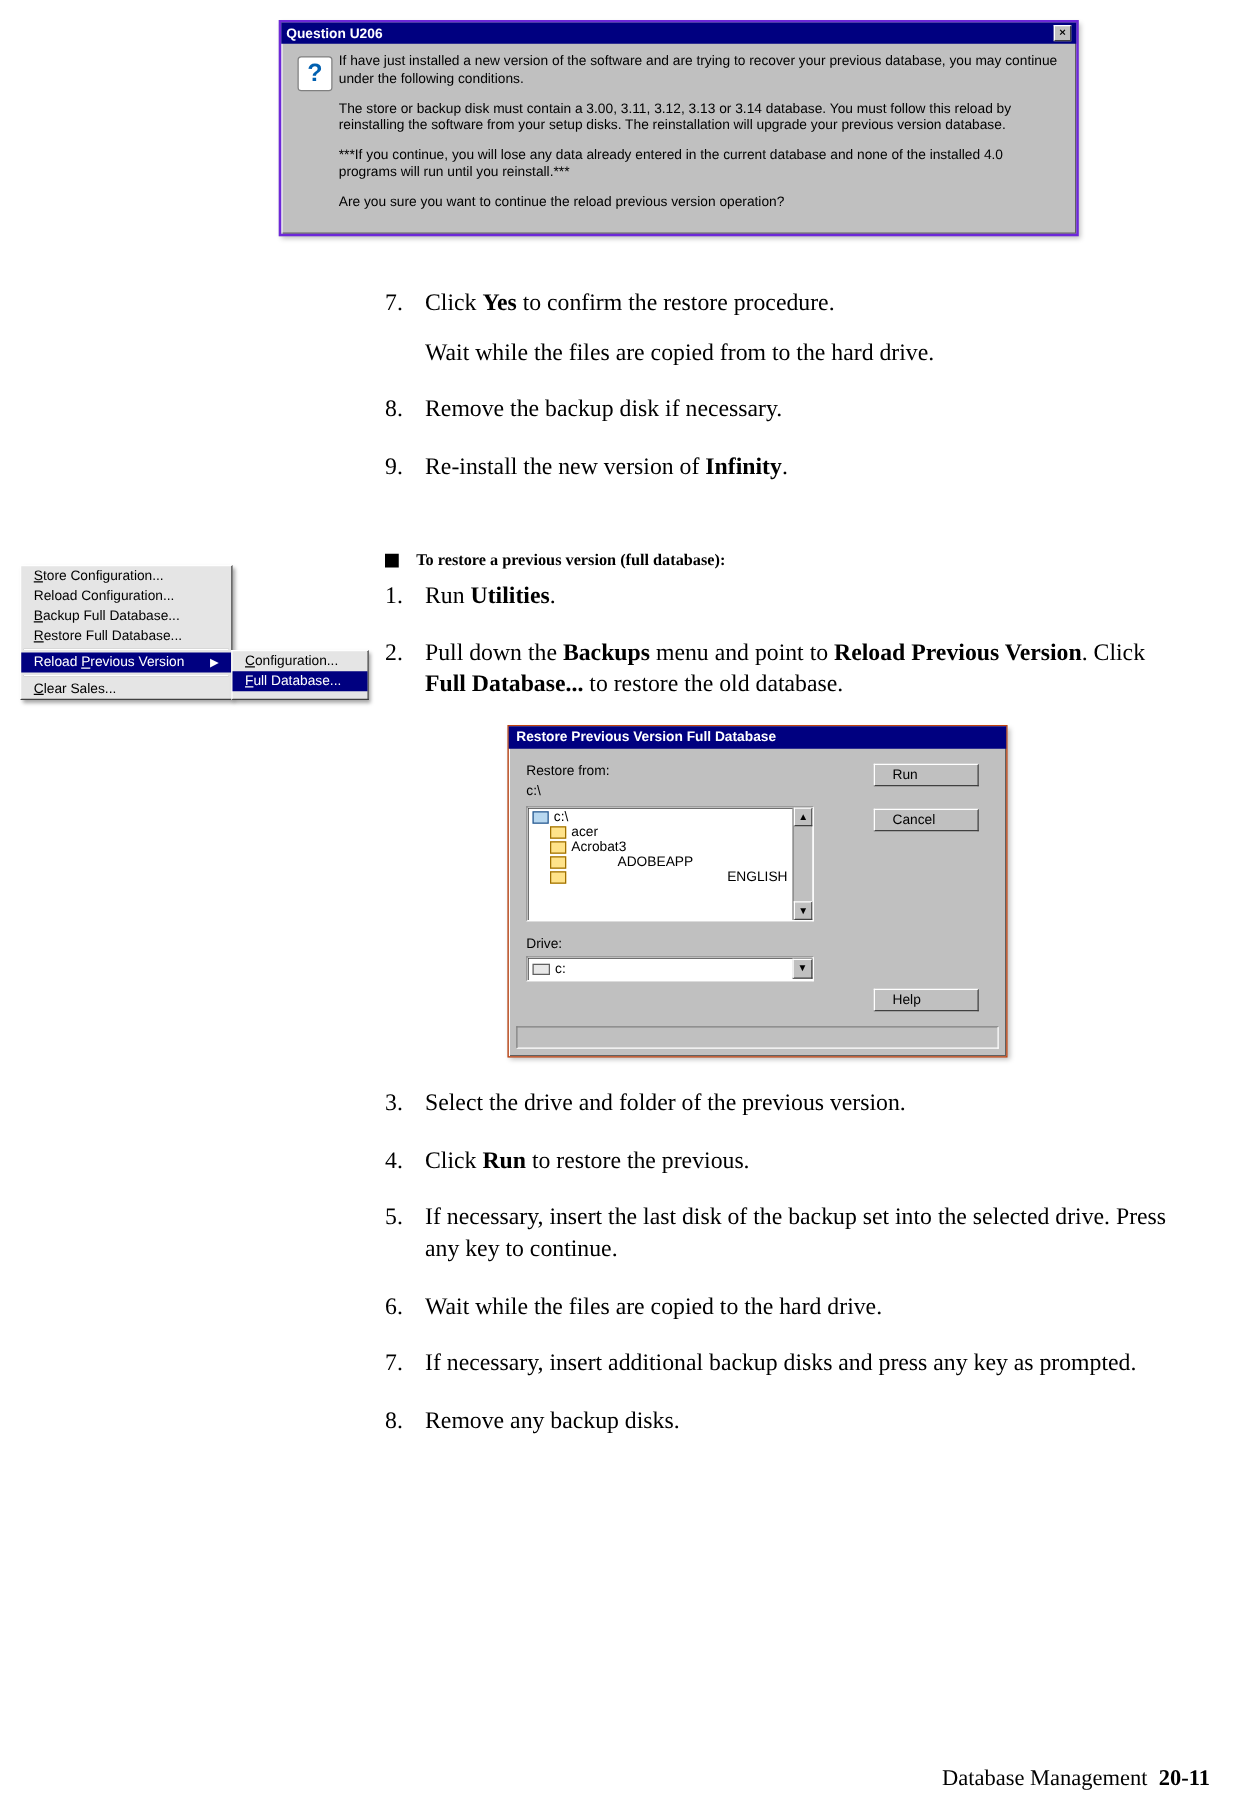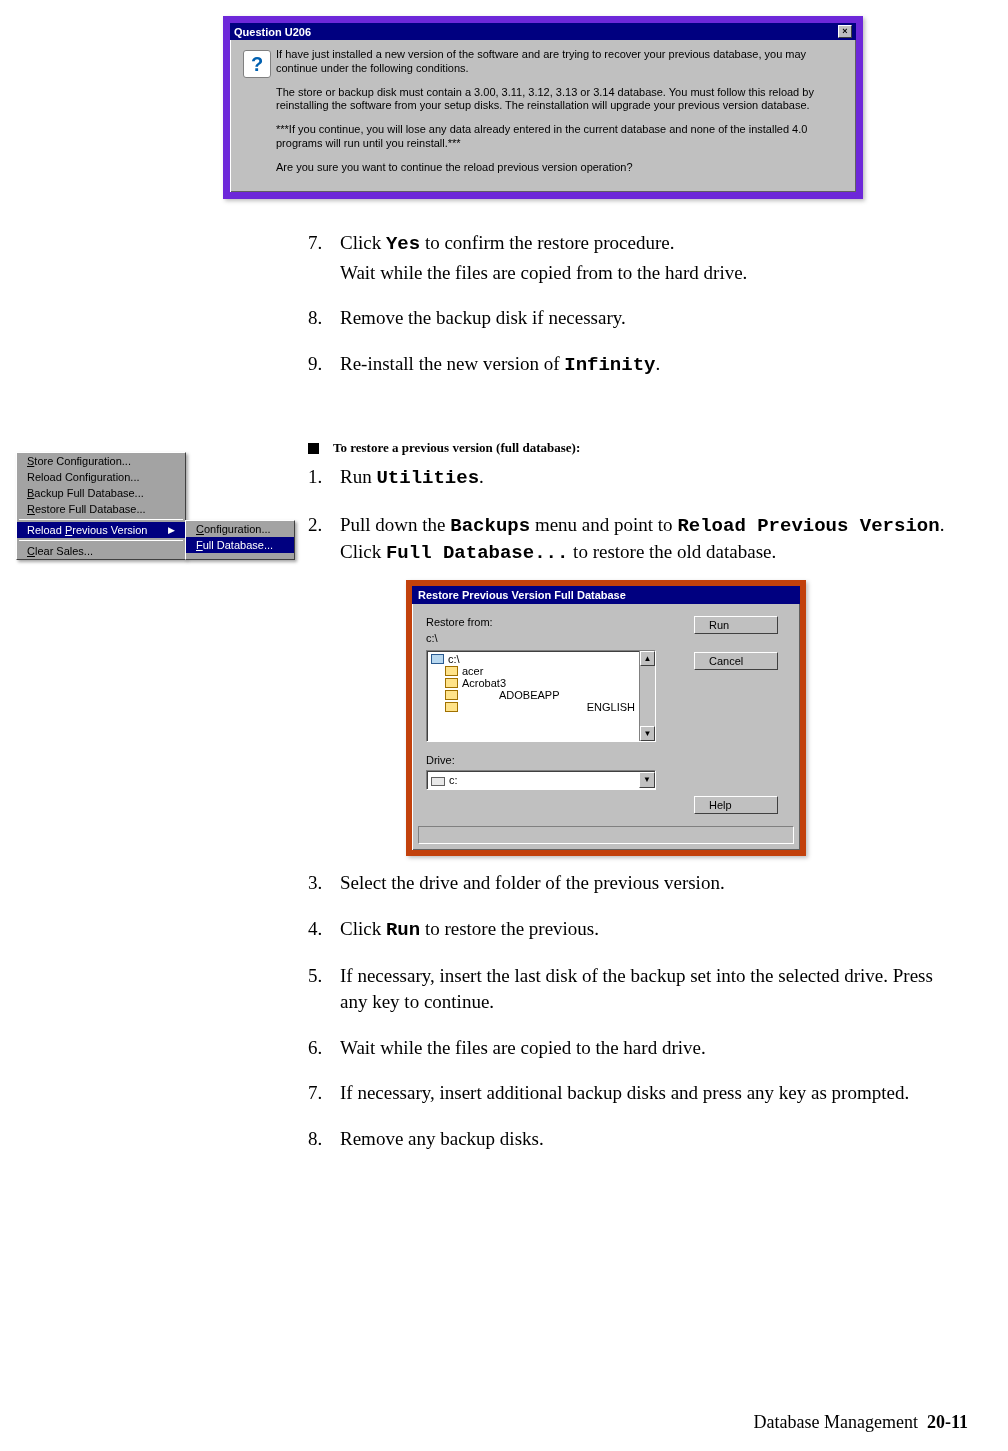--- a/index.html
+++ b/index.html
@@ -7,60 +7,60 @@
     margin: 0;
     font-family: "Times New Roman", Times, serif;
     font-size: 19px;
     color: #000;
     background: #fff;
     width: 1008px;
   }
   .page { width: 1008px; min-height: 1451px; position: relative; padding-bottom: 60px; }
 
   
-  .dlg1 { position: absolute; left: 223px; top: 16px; width: 640px; border: 7px solid #6d28d9; background: #c0c0c0; font-family: "MS Sans Serif","Tahoma",Arial,sans-serif; font-size: 11px; box-shadow: 1px 1px 0 #fff inset, -1px -1px 0 #606060 inset; }
+  .dlg1 { position: absolute; left: 223px; top: 16px; width: 640px; border: 2px solid #6d28d9; background: #c0c0c0; font-family: "MS Sans Serif","Tahoma",Arial,sans-serif; font-size: 11px; box-shadow: 1px 1px 0 #fff inset, -1px -1px 0 #606060 inset; }
   .dlg1 .titlebar { background: #000080; color: #fff; font-weight: bold; padding: 2px 4px; display: flex; justify-content: space-between; align-items: center; }
   .dlg1 .closebox { width: 14px; height: 13px; background: #c0c0c0; border: 1px solid #fff; border-right-color:#404040; border-bottom-color:#404040; font-size: 9px; text-align: center; line-height: 11px; color:#000; }
   .dlg1 .body { display: flex; padding: 8px 10px 8px 8px; }
   .dlg1 .iconcol { width: 38px; display:flex; justify-content:center; align-items:flex-start; padding-top:2px; }
   .qicon { width:28px; height:28px; border-radius:3px; background:#fff; border:1px solid #808080; display:flex; align-items:center; justify-content:center; }
   .qicon span { font-size:20px; font-weight:bold; color:#0060b0; }
   .dlg1 .txtcol { flex:1; color:#000; line-height:1.25; }
   .dlg1 .txtcol p { margin: 0 0 10px 0; }
   .dlg1 .btnrow { text-align:center; padding: 4px 0 10px 0; }
   .winbtn { display:inline-block; min-width: 68px; padding: 2px 14px; background:#c0c0c0; border:1px solid #fff; border-right-color:#404040; border-bottom-color:#404040; font-family:inherit; font-size:11px; cursor:default; margin: 0 8px; }
   .winbtn.def { border:1px solid #000; box-shadow: inset 1px 1px 0 #fff, inset -1px -1px 0 #808080; }
   .u { text-decoration: underline; }
 
   
   .steps { position:absolute; left:308px; width:640px; }
   .steps.top { top:230px; }
   .step { display:flex; margin-bottom:20px; line-height:1.35; }
   .step .num { width:32px; flex-shrink:0; }
   .step .txt { flex:1; }
-  .step .sub { margin-top: 2px; }
-  b { font-weight: bold; font-family: Liberation Mono, monospace; }
+  .step .sub { margin-top: 14px; }
+  b { font-weight: bold; }
 
   
   .sect { position:absolute; left:308px; top:440px; width:640px; }
   .sect-head { display:flex; align-items:center; font-family: Liberation Serif, serif; font-weight:bold; font-size:13px; margin-bottom:8px; }
   .sqbullet { width:11px; height:11px; background:#000; margin-right:14px; flex-shrink:0; }
 
   
   .menu { position:absolute; left:16px; top:452px; display:flex; font-family:"MS Sans Serif","Tahoma",Arial,sans-serif; font-size:11px; }
-  .menu-col { background:#a3a3a3; border:1px solid #fff; border-right-color:#404040; border-bottom-color:#404040; box-shadow: 2px 2px 3px rgba(0,0,0,.35); }
+  .menu-col { background:#e5e5e5; border:1px solid #fff; border-right-color:#404040; border-bottom-color:#404040; box-shadow: 2px 2px 3px rgba(0,0,0,.35); }
   .menu-col.main { width:170px; }
   .menu-col.sub  { width:110px; margin-top:68px; margin-left:-1px; }
   .menu-item { padding: 2px 10px; white-space:nowrap; display:flex; justify-content:space-between; align-items:center; }
   .menu-item.sel { background:#000080; color:#fff; }
   .menu-sep { height:1px; background:#808080; border-bottom:1px solid #fff; margin:2px 2px; }
   .arrow { font-size:9px; }
 
   
-  .dlg2 { position:absolute; left:406px; top:580px; width:400px; background:#c0c0c0; border:6px solid #c2410c; box-shadow: 1px 1px 0 #fff inset, -1px -1px 0 #606060 inset, 2px 2px 4px rgba(0,0,0,.25); font-family:"MS Sans Serif","Tahoma",Arial,sans-serif; font-size:11px; }
+  .dlg2 { position:absolute; left:406px; top:580px; width:400px; background:#c0c0c0; border:1px solid #c2410c; box-shadow: 1px 1px 0 #fff inset, -1px -1px 0 #606060 inset, 2px 2px 4px rgba(0,0,0,.25); font-family:"MS Sans Serif","Tahoma",Arial,sans-serif; font-size:11px; }
   .dlg2 .titlebar { background:#000080; color:#fff; font-weight:bold; padding:3px 6px; }
   .dlg2 .body { padding: 12px 14px 10px 14px; position:relative; height: 246px; }
   .lbl { margin-bottom:4px; }
   .restore-path { font-size:11px; margin-bottom:6px; }
   .listbox { width:230px; height:92px; background:#fff; border:1px solid #808080; border-right-color:#fff; border-bottom-color:#fff; box-shadow: inset 1px 1px 0 #404040; overflow:hidden; display:flex; }
   .listbox .items { flex:1; padding:2px 2px; }
   .listbox .items div { padding:0 2px; display:flex; align-items:center; gap:4px; font-size:11px; }
   .folder { width:13px; height:10px; background:#ffe38a; border:1px solid #a07000; display:inline-block; }
   .folder.open { background: #b8d8f0; border-color:#2a5a90; }
   .scroll { width:16px; background:#c0c0c0; border-left:1px solid #808080; display:flex; flex-direction:column; justify-content:space-between; }

